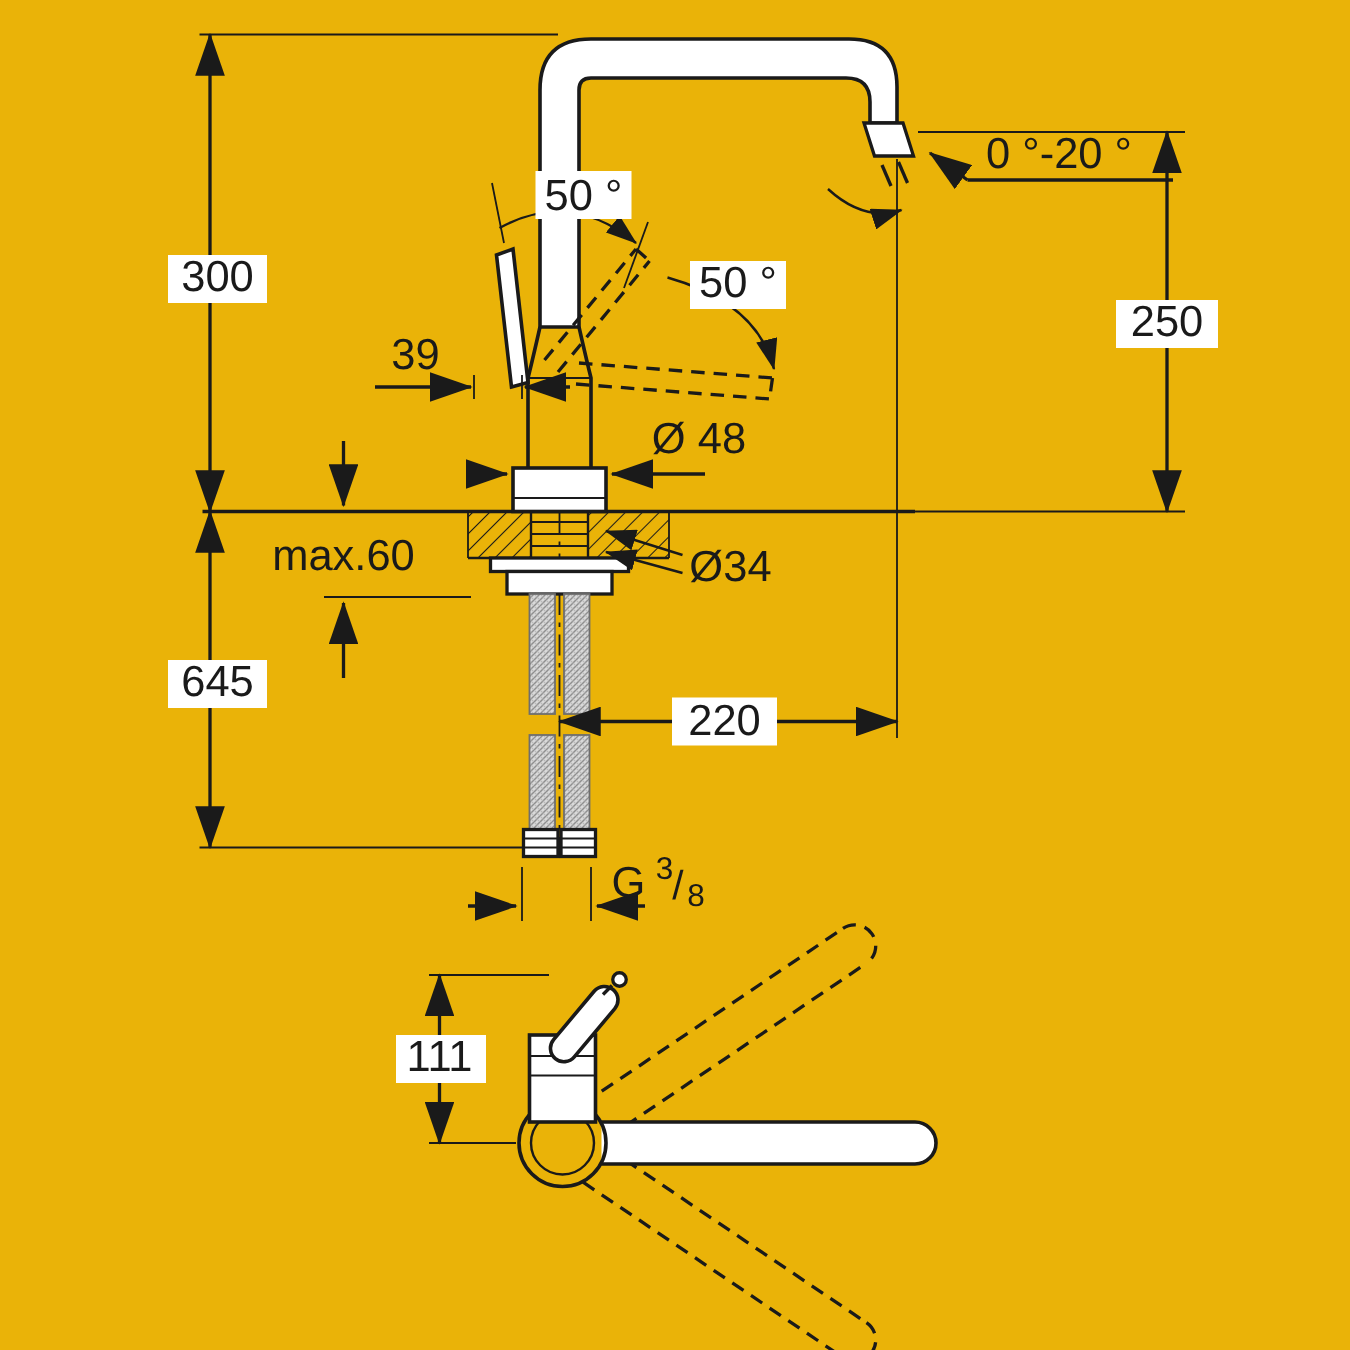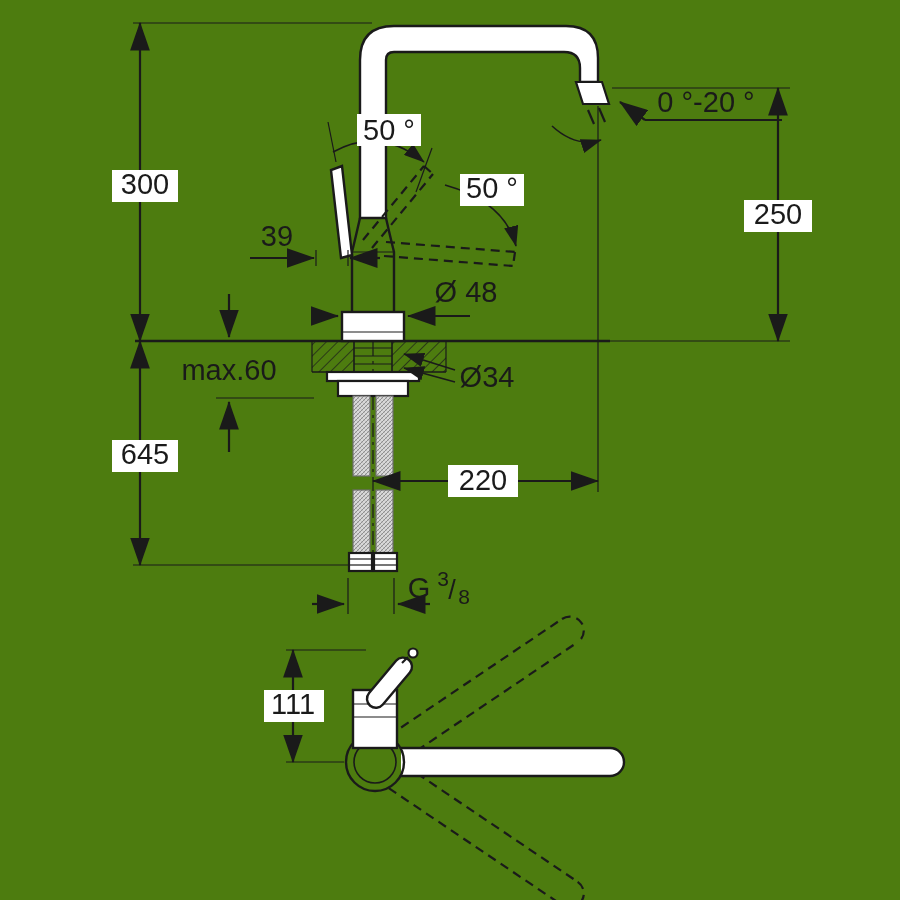--- a/index.html
+++ b/index.html
@@ -1,17 +1,17 @@
 <!DOCTYPE html>
 <html><head>
 <meta charset="utf-8">
 <title>Technical Drawing</title>
 <style>
   html,body{margin:0;padding:0;background:#fff;}
-  .canvas{position:relative;width:900px;height:900px;background:#4d7c0f;overflow:hidden;
+  .canvas{position:relative;width:900px;height:900px;background:#eab308;overflow:hidden;
           font-family:"Liberation Sans", sans-serif;}
   svg text{font-family:"Liberation Sans", sans-serif;fill:#1a1a1a;}
   .d{font-size:29px;text-anchor:middle;}
   .small{font-size:21px;text-anchor:middle;}
   .mid{font-size:27px;text-anchor:middle;}
   .ln{stroke:#1a1a1a;fill:none;}
   .s2{stroke-width:2.2;}
   .s24{stroke-width:2.4;}
   .s15{stroke-width:1.6;}
   .s1{stroke-width:1.2;}

